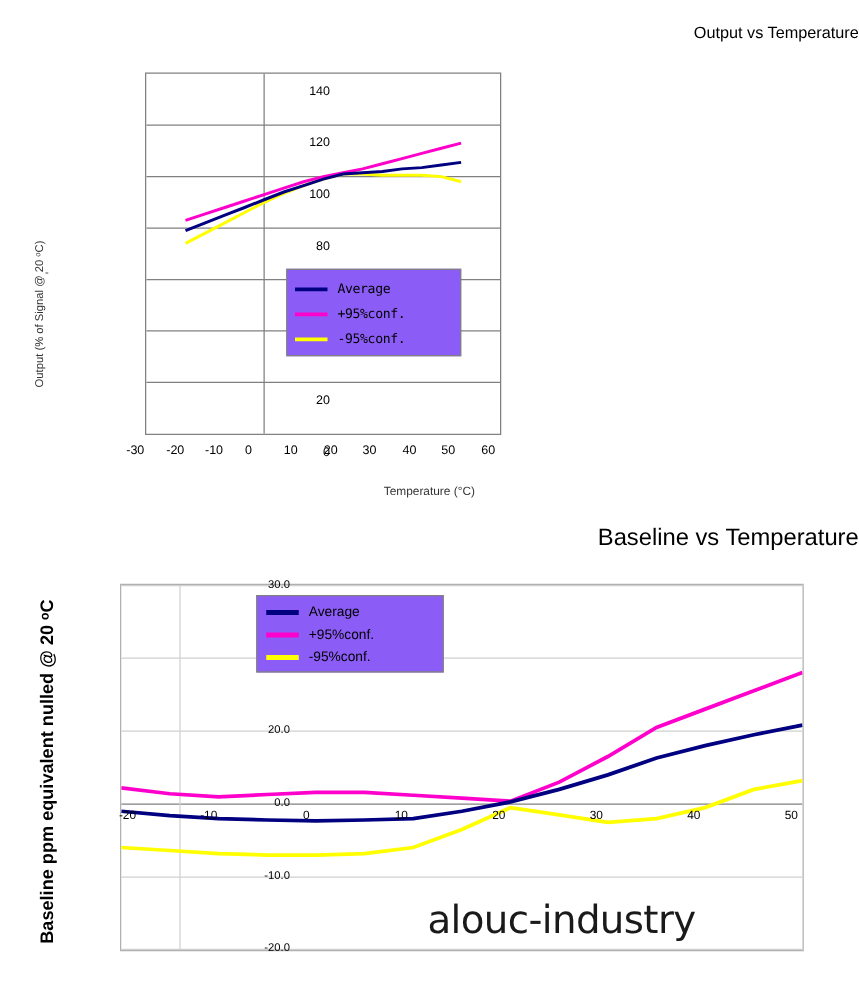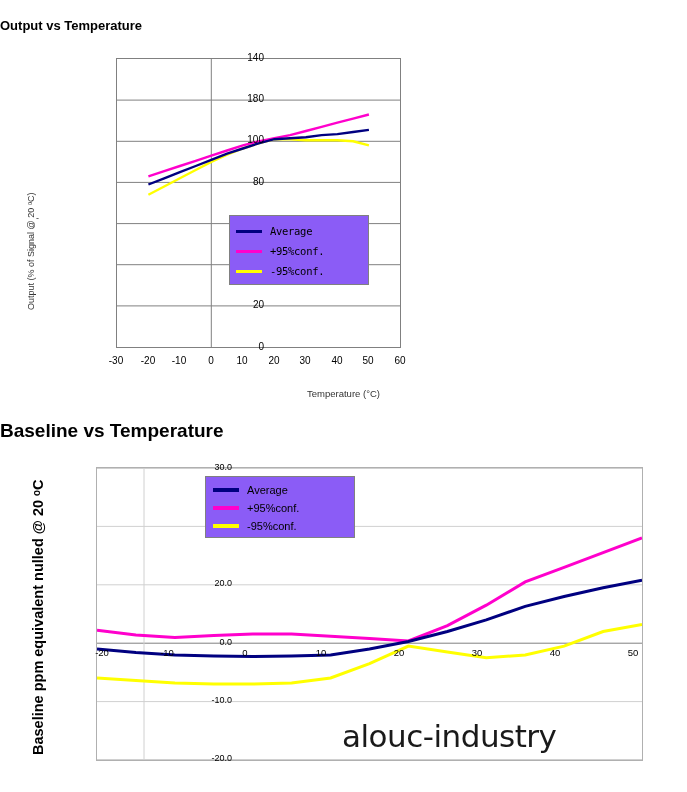--- a/index.html
+++ b/index.html
@@ -18,22 +18,22 @@
     position: absolute;
     left: 0;
     width: 687px;
   }
   #chart-output { top: 0; height: 410px; }
   #chart-baseline { top: 410px; height: 382px; }
 
   .chart-title {
     position: absolute;
     width: 100%;
-    text-align: left;
-    font-weight: bold;
+    text-align: right;
+    font-weight: normal;
     color: #000;
   }
   #output-title {
     top: 18px;
     font-size: 13px;
     letter-spacing: 0px;
   }
   #baseline-title {
     top: 10px;
     font-size: 19px;
@@ -78,29 +78,30 @@
     top: 388px;
     width: 687px;
     text-align: center;
     font-size: 9.5px;
     color: #333;
   }
   .tick-x-out {
     position: absolute;
     font-size: 10px;
     color: #000;
-    text-align: center;
+    text-align: left;
     width: 30px;
   }
   .tick-y-out {
     position: absolute;
     font-size: 10px;
     color: #000;
     text-align: right;
     width: 26px;
+    margin-top: 16px;
   }
 
   .legend-box {
     position: absolute;
     background: #8b5cf6;
     border: 1px solid #808080;
     box-sizing: border-box;
   }
   #output-legend {
     left: 229px;
@@ -221,21 +222,21 @@
 
       <polyline fill="none" stroke="#ffff00" stroke-width="2.4" points="31.4,135.7 47.2,127.5 62.9,119.3 78.7,111.0 94.3,102.9 110.1,95.7 125.9,89.5 141.6,84.3 157.4,80.2 173.1,80.2 188.9,81.2 204.6,81.2 220.4,81.2 236.1,82.3 251.9,86.4"></polyline>
 
       <polyline fill="none" stroke="#ff00cc" stroke-width="2.4" points="31.4,117.3 47.2,112.1 62.9,107.0 78.7,101.8 94.3,96.7 110.1,91.5 125.9,86.4 141.6,82.3 157.4,79.2 173.1,76.1 188.9,72.0 204.6,67.9 220.4,63.7 236.1,59.6 251.9,55.5"></polyline>
 
       <polyline fill="none" stroke="#000080" stroke-width="2.4" points="31.4,125.5 47.2,119.3 62.9,113.1 78.7,107.0 94.3,100.8 110.1,94.6 125.9,89.5 141.6,84.3 157.4,80.2 173.1,79.2 188.9,78.2 204.6,76.1 220.4,75.1 236.1,73.0 251.9,70.9"></polyline>
     </svg>
   </div>
 
   <div class="tick-y-out" style="left:238px; top:52px;">140</div>
-  <div class="tick-y-out" style="left:238px; top:93px;">180</div>
+  <div class="tick-y-out" style="left:238px; top:93px;">120</div>
   <div class="tick-y-out" style="left:238px; top:134px;">100</div>
   <div class="tick-y-out" style="left:238px; top:176px;">80</div>
   <div class="tick-y-out" style="left:238px; top:217px;">60</div>
   <div class="tick-y-out" style="left:238px; top:258px;">40</div>
   <div class="tick-y-out" style="left:238px; top:299px;">20</div>
   <div class="tick-y-out" style="left:238px; top:341px;">0</div>
 
   <div class="tick-x-out" style="left:101px; top:355px;">-30</div>
   <div class="tick-x-out" style="left:133px; top:355px;">-20</div>
   <div class="tick-x-out" style="left:164px; top:355px;">-10</div>

